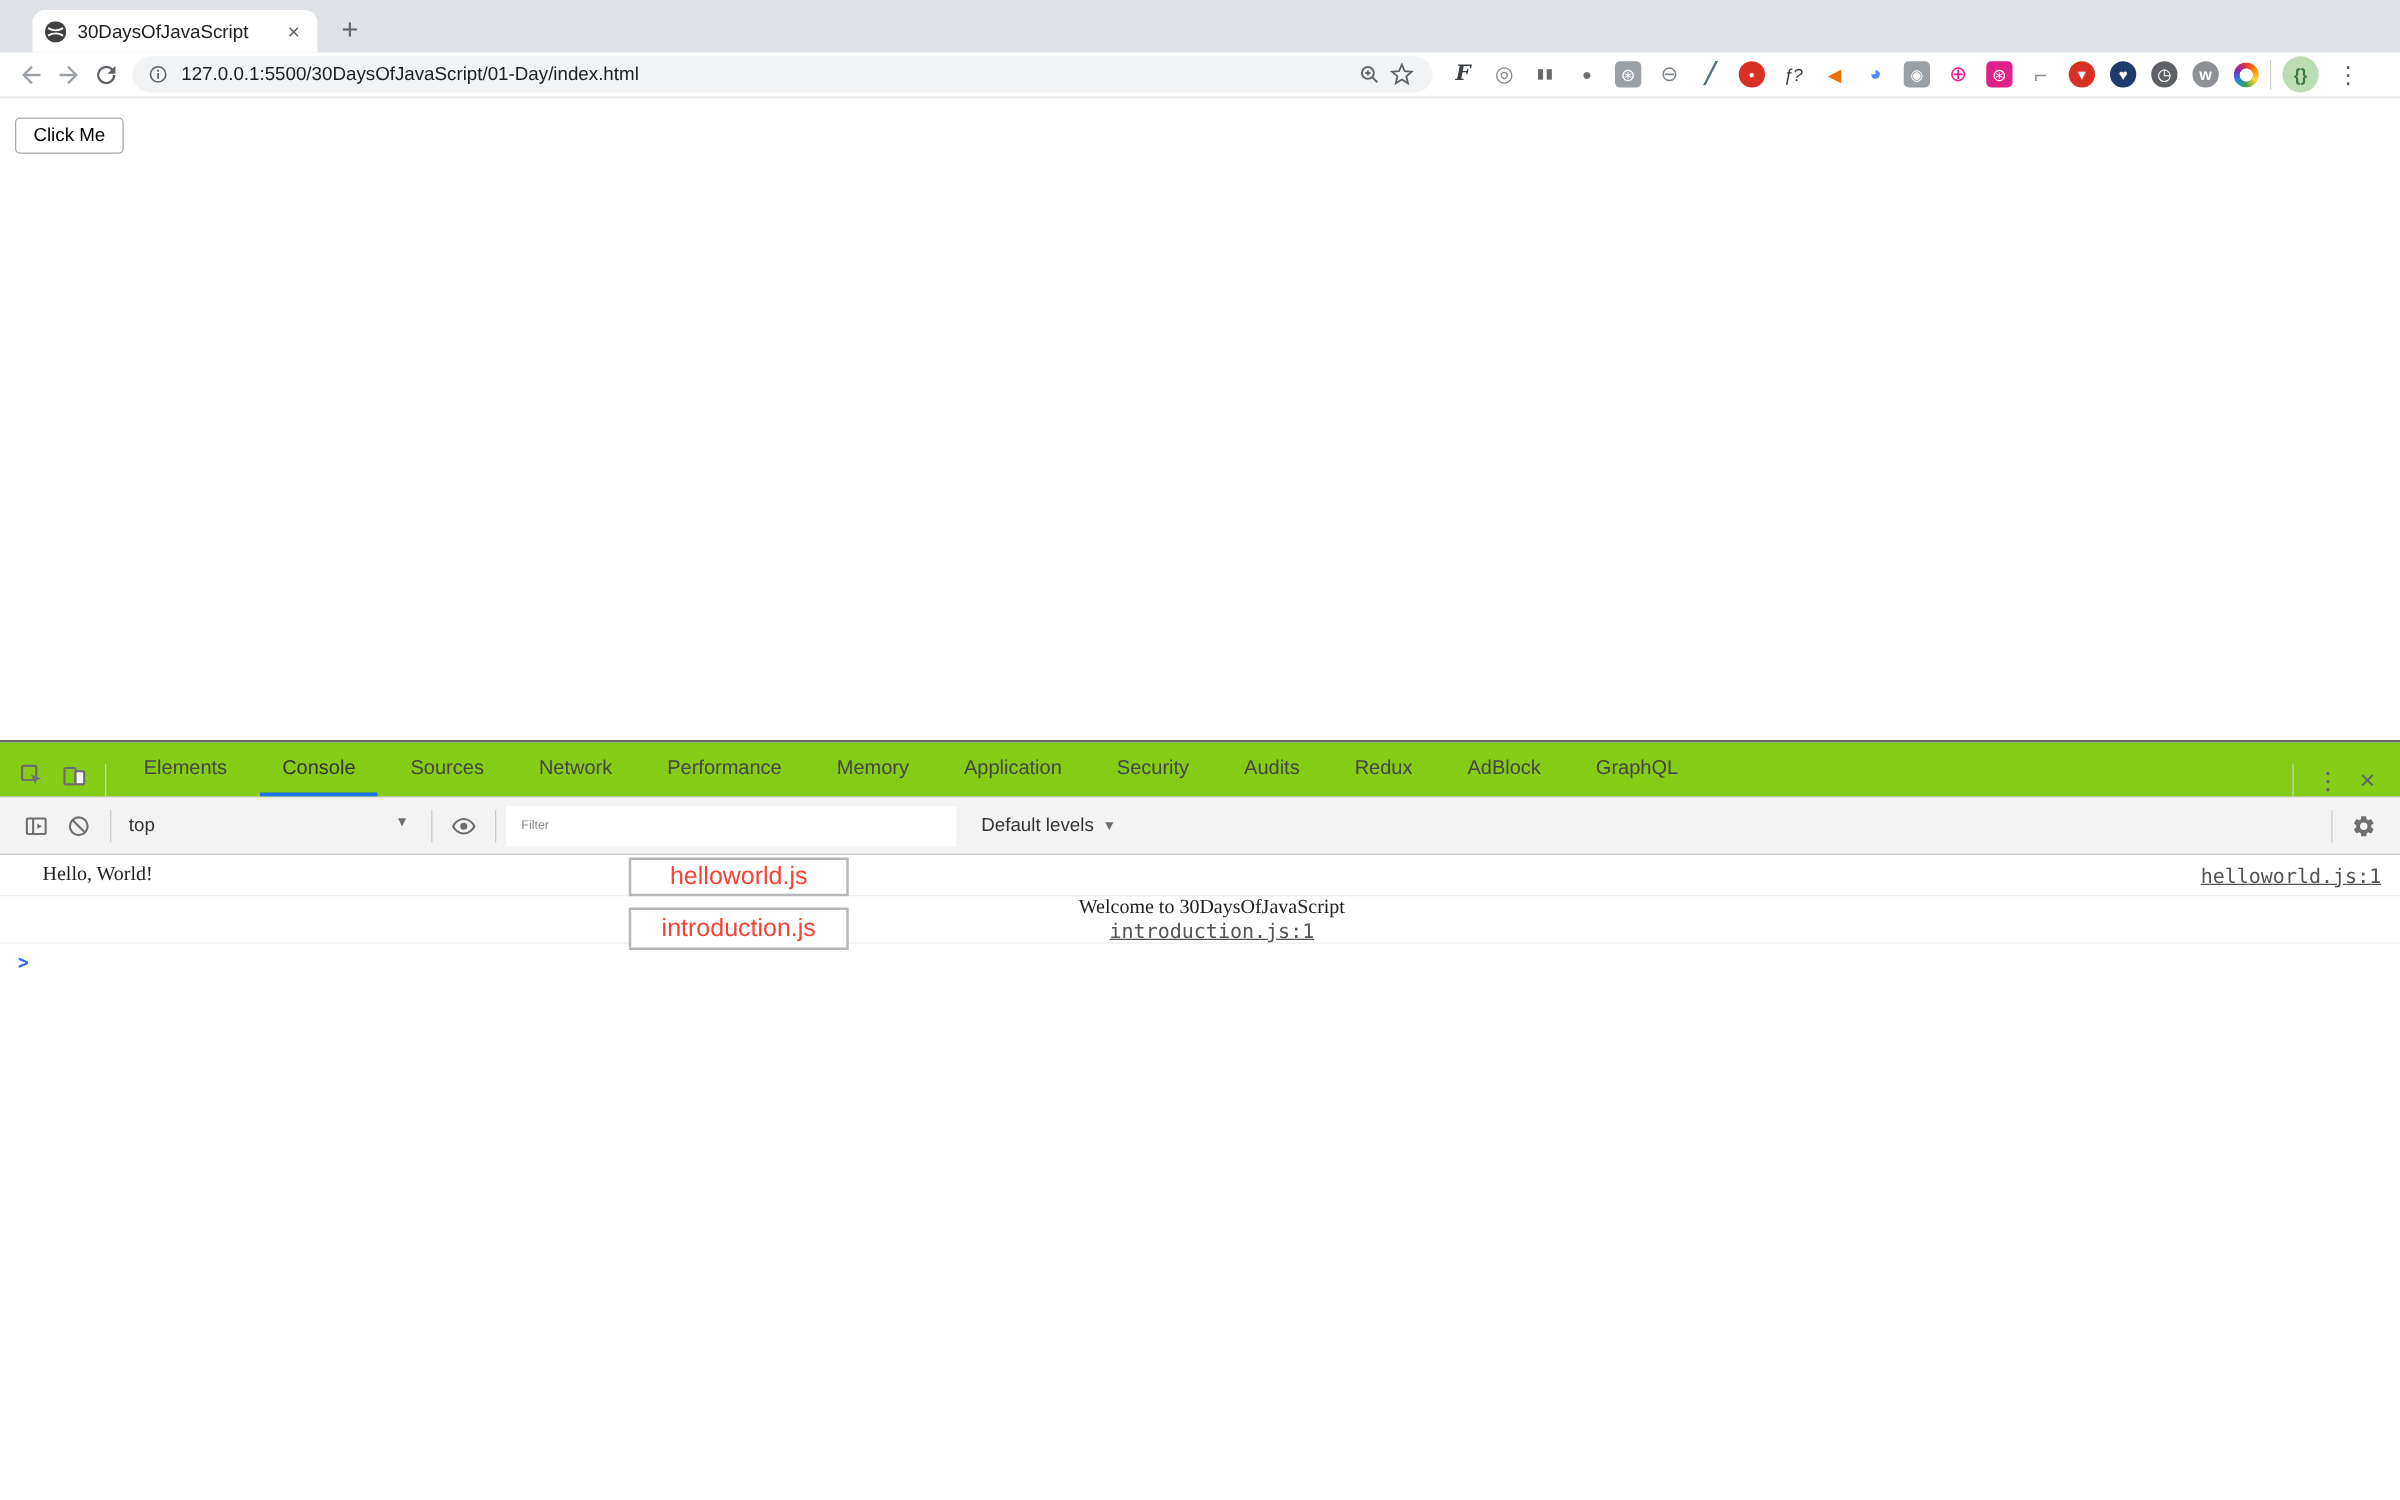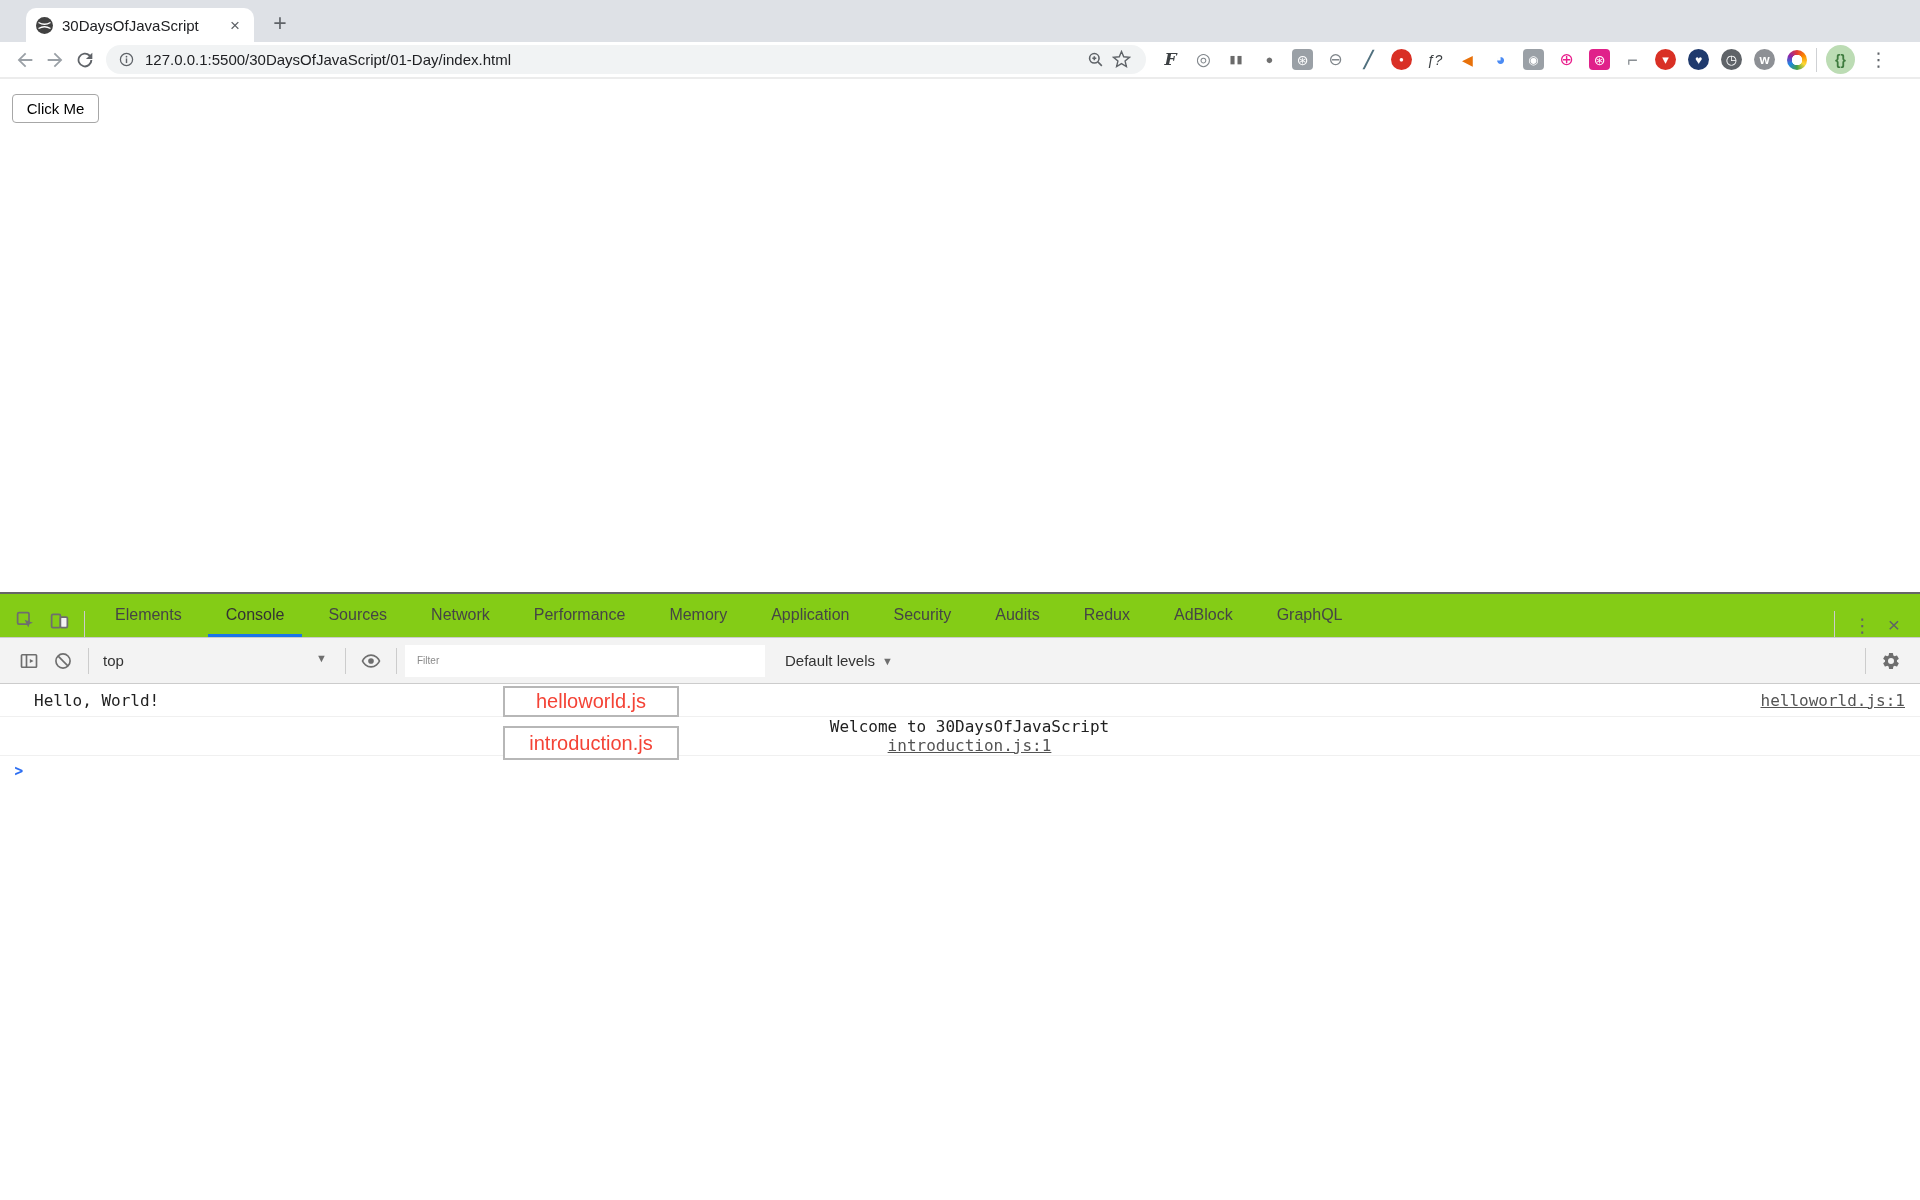--- a/index.html
+++ b/index.html
@@ -80,21 +80,21 @@
                   padding:0 12px; font-size:10px; color:#333; font-family:"Liberation Sans",sans-serif; }
   .filter-input::placeholder { color:#8a8a8a; }
   .levels { display:flex; align-items:center; margin-left:20px; font-size:15px; color:#333; }
   .levels .arrow { margin-left:7px; font-size:11px; color:#6e6e6e; }
 
   .console { position:relative; font-family:"DejaVu Sans Mono", monospace; font-size:16px;
              color:#212121; }
   .crow { min-height:33px; display:flex; align-items:center; border-bottom:1px solid #f0f0f0;
           padding:0 15px 0 34px; }
   .crow.tall { min-height:36px;flex-direction:column; }
-  .ctext { flex:1; }
+  .ctext { flex:1;font-family:Liberation Serif, serif; }
   .clink { color:#545454; text-decoration:underline; }
   .prompt-row { height:28px; display:flex; align-items:center; padding-left:14px; }
   .prompt { color:#2c6ef2; font-weight:bold; font-size:16px; transform:scaleX(0.9); }
   .annot { position:absolute; background:#fff; border:2px solid #b7b7b7; display:flex;
            align-items:center; justify-content:center; font-family:Liberation Sans, sans-serif;
            color:#f44336; font-size:20px; }
   .annot1 { left:503px; top:2px;  width:176px; height:31px; }
   .annot2 { left:503px; top:42px; width:176px; height:34px; }
 </style>
 </head>

